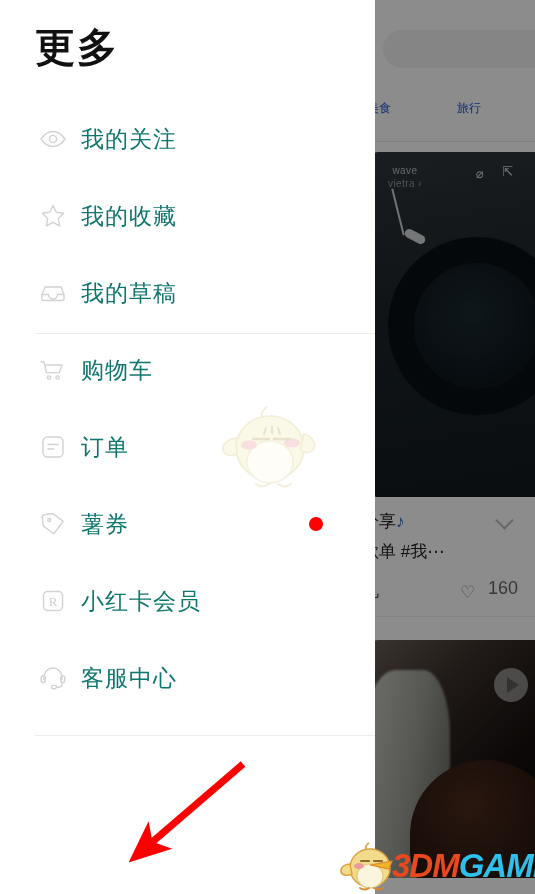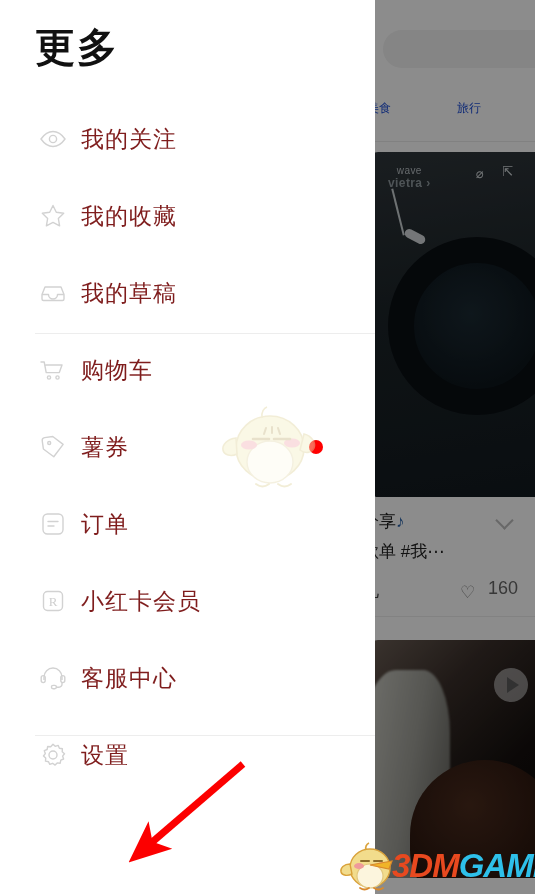--- a/index.html
+++ b/index.html
@@ -41,21 +41,21 @@
   }
   .card1 .ring {
     position:absolute; left:18px; top:85px; width:178px; height:178px;
     border-radius:50%; border:26px solid #0a0f13;
     background:radial-gradient(circle at 45% 40%, #1b2a33 0%, #0e171d 70%);
   }
   .card1 .wavetxt {
     position:absolute; left:18px; top:12px; font-size:10px; color:#b9c0c4;
     line-height:13px; letter-spacing:.4px;text-align:center;
   }
-  .card1 .wavetxt .sub { font-size:12px; color:#8f999e;font-weight:bold; }
+  .card1 .wavetxt .sub { font-size:10px; color:#8f999e; }
   .card1 .hanger {
     position:absolute; left:27px; top:36px; width:2px; height:48px;
     background:#c9cfd2; transform:rotate(-14deg);
   }
   .card1 .hangerhead {
     position:absolute; left:34px; top:80px; width:22px; height:9px;
     background:#d3d8da; border-radius:5px; transform:rotate(28deg);
   }
   .card1 .ic {
     position:absolute; font-size:13px; color:#cfd4d7;
@@ -139,21 +139,21 @@
     position:relative; height:77px; width:375px;
     display:flex; align-items:center;
   }
   .menu-icon {
     position:absolute; left:38px; top:50%; transform:translateY(-50%);
     width:30px; height:30px;
   }
   .menu-icon svg { display:block; width:30px; height:30px; }
   .menu-label {
     position:absolute; left:81px; top:50%; transform:translateY(-50%);
-    font-size:23px; color:#7f1d1d; letter-spacing:1px; white-space:nowrap;
+    font-size:23px; color:#0f766e; letter-spacing:1px; white-space:nowrap;
   }
   .badge-dot {
     position:absolute; left:309px; top:50%; transform:translateY(-50%);
     width:14px; height:14px; border-radius:50%; background:#ff0000;
   }
   .divider {
     position:absolute; left:35px; width:340px; height:1px; background:#ededed;
   }
   #div1 { top:333px; }
   #div2 { top:735px; }
@@ -273,37 +273,37 @@
           <path d="M3 7h3.2l2 10.6h13.1L24 10H8"></path>
           <circle cx="11" cy="22.5" r="1.6"></circle>
           <circle cx="19.5" cy="22.5" r="1.6"></circle>
         </svg>
       </span>
       <span class="menu-label">购物车</span>
     </div>
 
     <div class="menu-item">
       <span class="menu-icon">
+        <svg viewBox="0 0 30 30" fill="none" stroke="#d2d2d2" stroke-width="1.4" stroke-linecap="round">
+          <rect x="5" y="5" width="20" height="20" rx="4.5"></rect>
+          <path d="M10 12.5h10M10 17h6"></path>
+        </svg>
+      </span>
+      <span class="menu-label">订单</span>
+    </div>
+
+    <div class="menu-item">
+      <span class="menu-icon">
         <svg viewBox="0 0 30 30" fill="none" stroke="#d2d2d2" stroke-width="1.4" stroke-linejoin="round">
           <path d="M16.2 4.6l9.2 9.2-11 11-9.2-9.2V7.4a2.8 2.8 0 012.8-2.8z" transform="rotate(-8 15 15)"></path>
           <circle cx="11.2" cy="11" r="1.5"></circle>
         </svg>
       </span>
       <span class="menu-label">薯券</span>
       <span class="badge-dot"></span>
-    </div>
-
-    <div class="menu-item">
-      <span class="menu-icon">
-        <svg viewBox="0 0 30 30" fill="none" stroke="#d2d2d2" stroke-width="1.4" stroke-linecap="round">
-          <rect x="5" y="5" width="20" height="20" rx="4.5"></rect>
-          <path d="M10 12.5h10M10 17h6"></path>
-        </svg>
-      </span>
-      <span class="menu-label">订单</span>
     </div>
 
 
     <div class="menu-item">
       <span class="menu-icon">
         <svg viewBox="0 0 30 30" fill="none" stroke="#d2d2d2" stroke-width="1.4">
           <rect x="5.5" y="5.5" width="19" height="19" rx="4"></rect>
           <text x="15" y="20.2" font-size="13" fill="#cfcfcf" stroke="none" text-anchor="middle" font-family="Liberation Serif, serif">R</text>
         </svg>
       </span>
@@ -316,29 +316,20 @@
           <path d="M6 17v-3a9 9 0 0118 0v3"></path>
           <rect x="3.2" y="12.6" width="4" height="7" rx="2"></rect>
           <rect x="22.8" y="12.6" width="4" height="7" rx="2"></rect>
           <path d="M24 19.6v1.6a3 3 0 01-3 3h-3"></path>
           <rect x="13.4" y="22.4" width="5" height="3.4" rx="1.7"></rect>
         </svg>
       </span>
       <span class="menu-label">客服中心</span>
     </div>
 
-    <div class="menu-item">
-      <span class="menu-icon">
-        <svg viewBox="0 0 30 30" fill="none" stroke="#d2d2d2" stroke-width="1.4" stroke-linejoin="round">
-          <path d="M15 4.2l2.2 2.1 2.9-.9 1.3 2.8 3 .5-.2 3 2.3 2-1.9 2.4 1 2.9-2.8 1.2-.6 3-3-.3-2.1 2.2-2.5-1.8-2.8 1.1-1.3-2.7-3-.6.2-3-2.2-2.1 1.8-2.4-1-2.9 2.8-1.2.6-3 3 .3z"></path>
-          <circle cx="15" cy="15" r="4"></circle>
-        </svg>
-      </span>
-      <span class="menu-label">设置</span>
-    </div>
 
   </div>
 
   <div class="divider" id="div1"></div>
   <div class="divider" id="div2"></div>
 
   <svg class="duck-wm" viewBox="0 0 112 92">
     <ellipse cx="58" cy="50" rx="34" ry="32" fill="#f6f0c8" stroke="#e3d9a8" stroke-width="1.6"></ellipse>
     <path d="M24 40c-9 1-14 7-13 12 1 5 8 7 14 4z" fill="#f6f0c8" stroke="#e3d9a8" stroke-width="1.6"></path>
     <path d="M92 36c8 2 12 9 10 14-2 5-9 6-14 2z" fill="#f6f0c8" stroke="#e3d9a8" stroke-width="1.6"></path>

